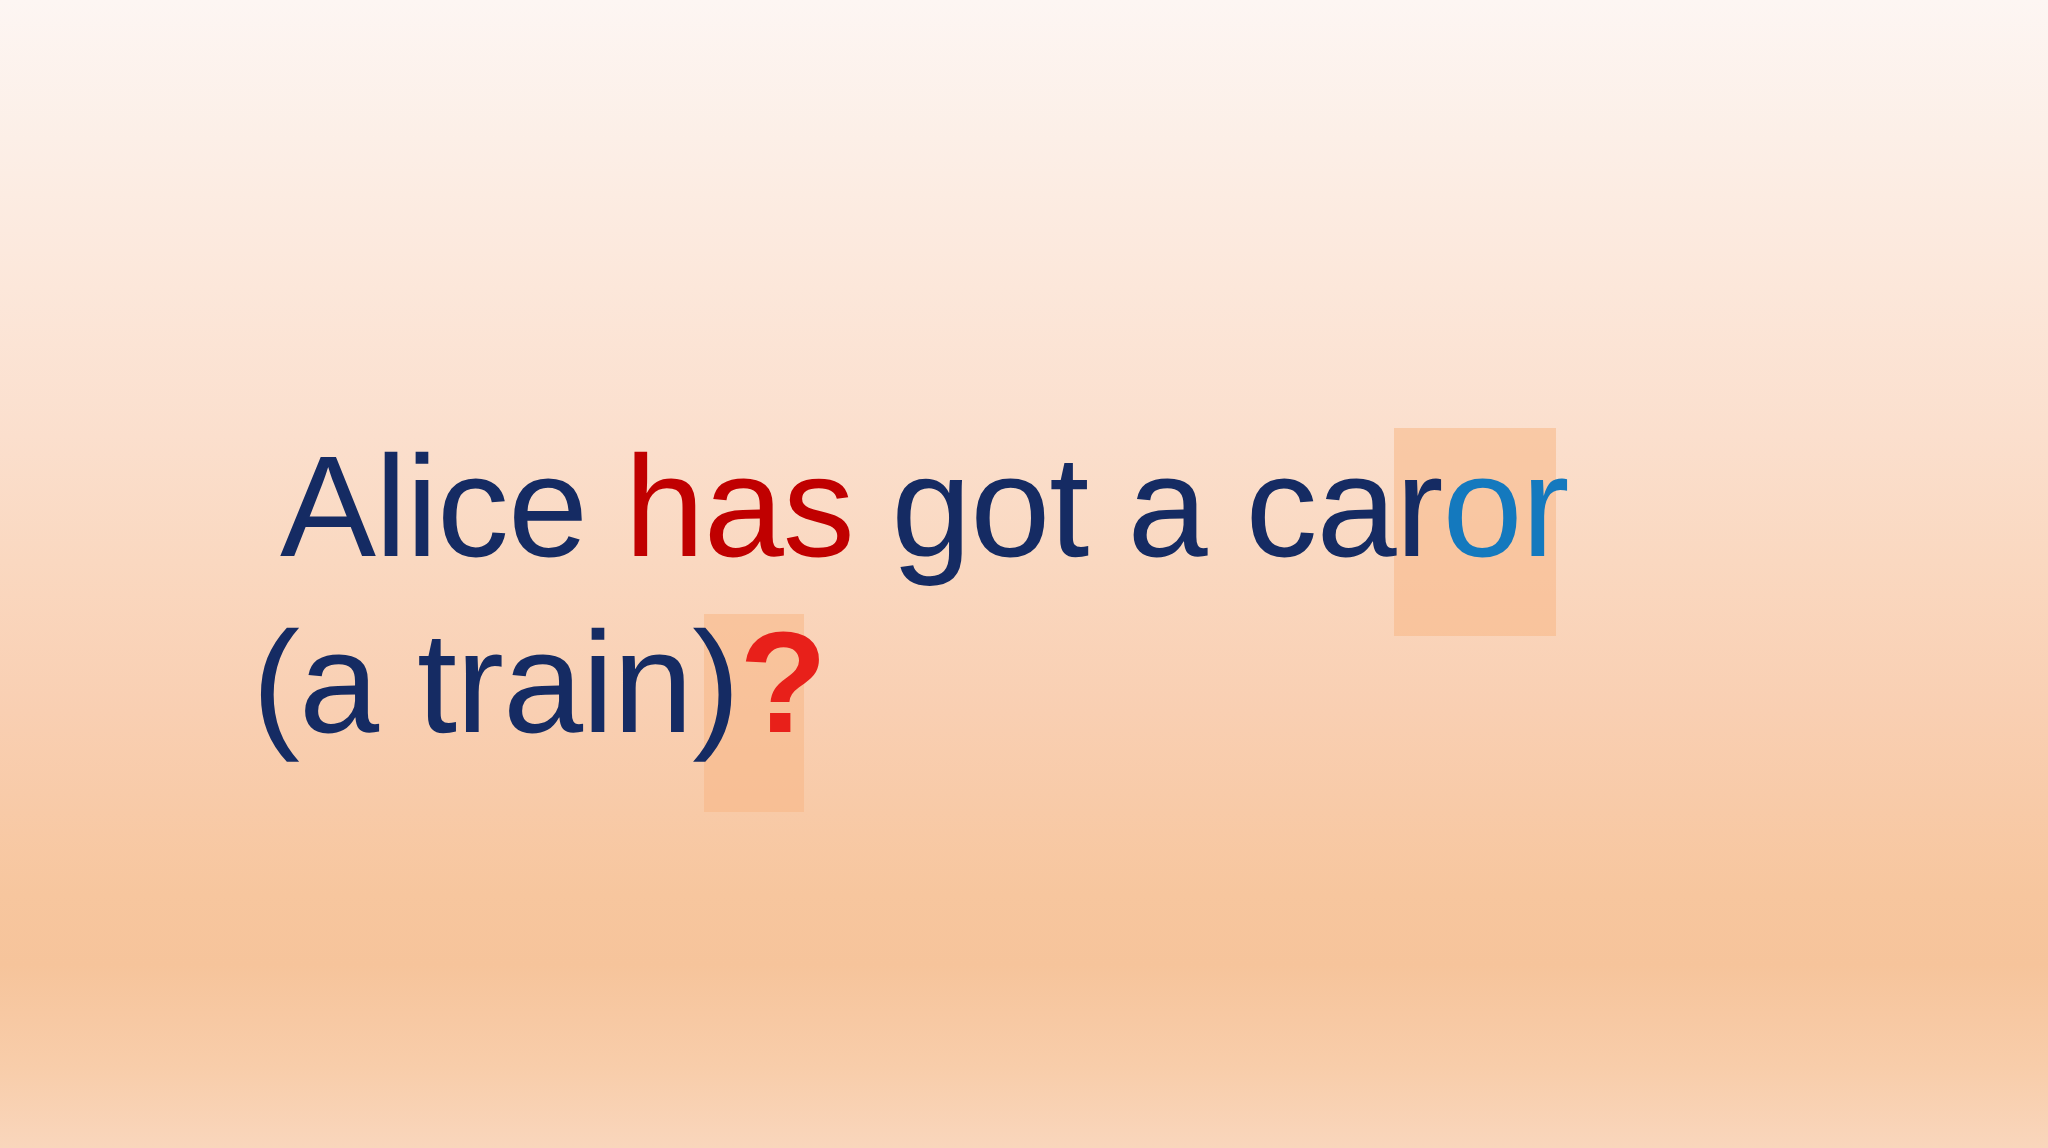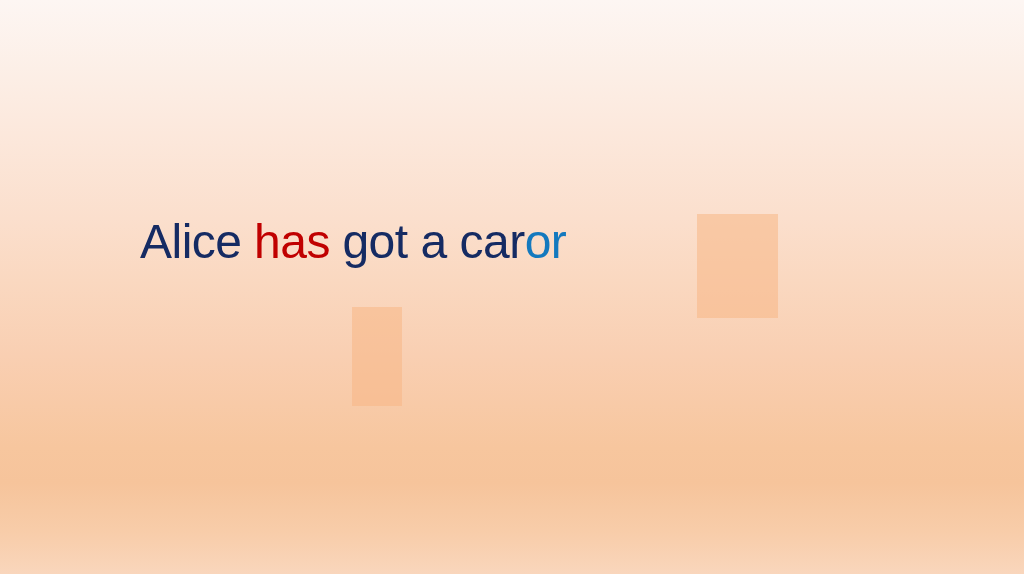--- a/index.html
+++ b/index.html
@@ -49,21 +49,21 @@
     width: 50px;
     height: 99px;
   }
 
   #text-block {
     position: absolute;
     left: 118px;
     top: 218px;
     width: 800px;
     line-height: 1.02;
-    font-size: 48px;
+    font-size: 72px;
     font-weight: 400;
     letter-spacing: -0.5px;
     white-space: nowrap;
   }
 
   .line {
     display: block;
     height: 88px;
   }
   #line-1 { padding-left: 22px; }
@@ -81,15 +81,16 @@
 
 <div id="slide">
 
   <div class="hl" id="hl-or"></div>
   <div class="hl" id="hl-q"></div>
 
   <div id="text-block">
 
     <span class="line" id="line-1"><span class="w-navy">Alice</span><span class="sp"></span><span class="w-red">has</span><span class="sp"></span><span class="w-navy">got a car</span><span class="w-blue">or</span></span>
 
+    <span class="line" id="line-2"><span class="w-navy">(a train)</span><span class="w-qmark">?</span></span>
 
   </div>
 </div>
 
 </body></html>

